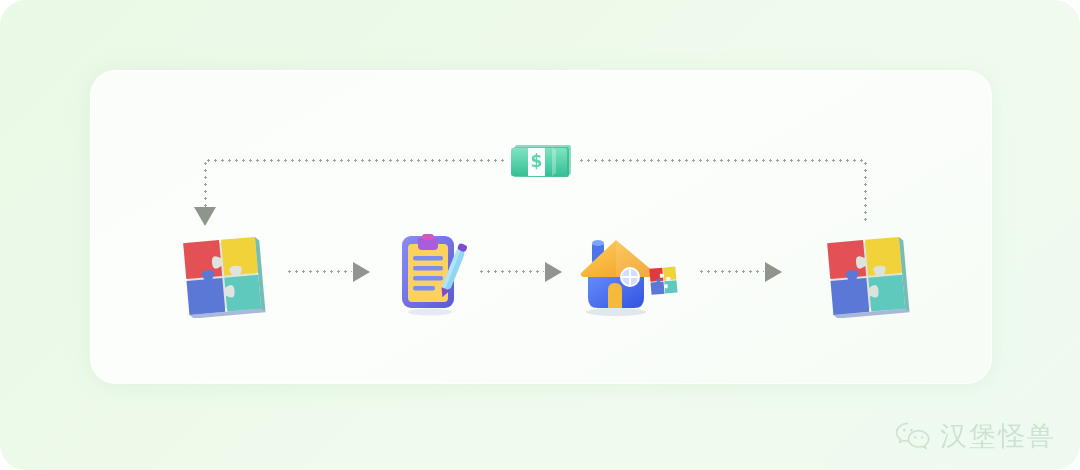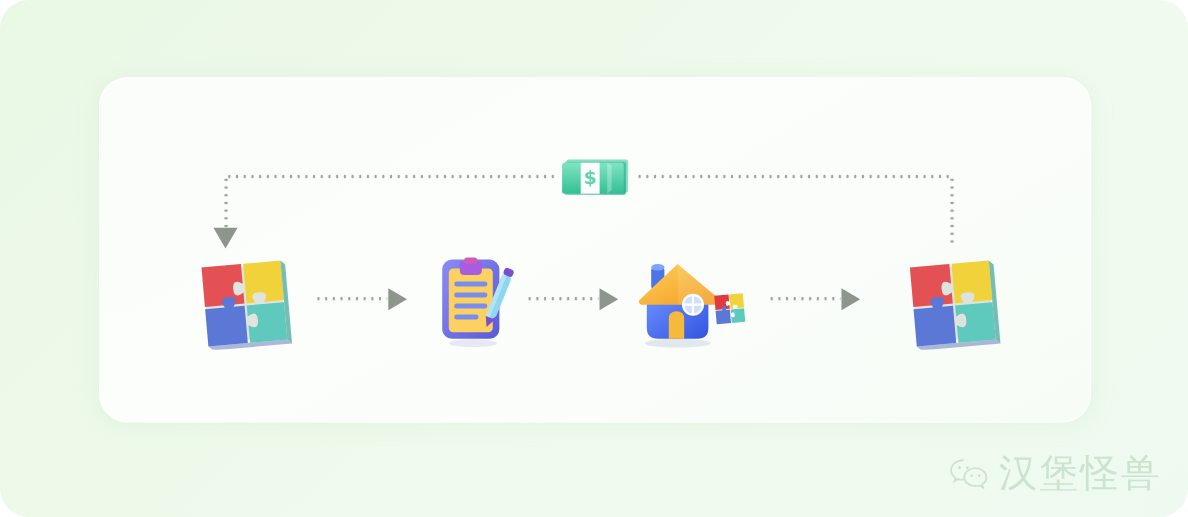--- a/index.html
+++ b/index.html
@@ -43,21 +43,21 @@
     border-left:11px solid transparent;border-right:11px solid transparent;
     border-top:19px solid #8d958d;
   }
   
   #watermark{
     position:absolute;right:24px;bottom:16px;
     display:flex;align-items:center;gap:9px;
     opacity:.30;
   }
   #wm-text{
-    font-size:35px;color:#7fae86;letter-spacing:2px;
+    font-size:27px;color:#7fae86;letter-spacing:2px;
     font-family:"DejaVu Sans","Liberation Sans",sans-serif;
     white-space:nowrap;
   }
 </style>
 </head>
 <body>
 
 <div id="stage">
 
   <div id="card"></div>

